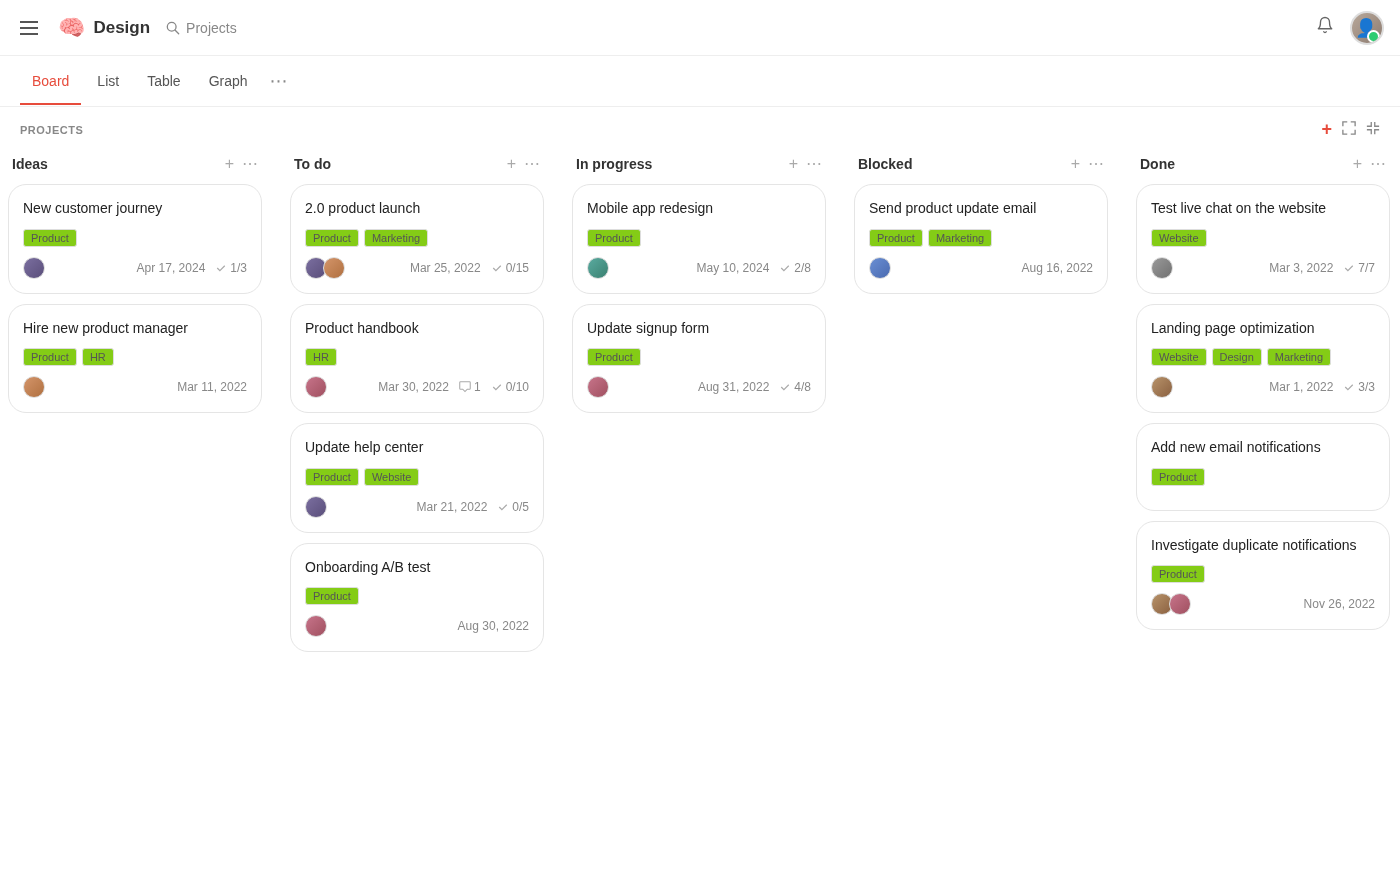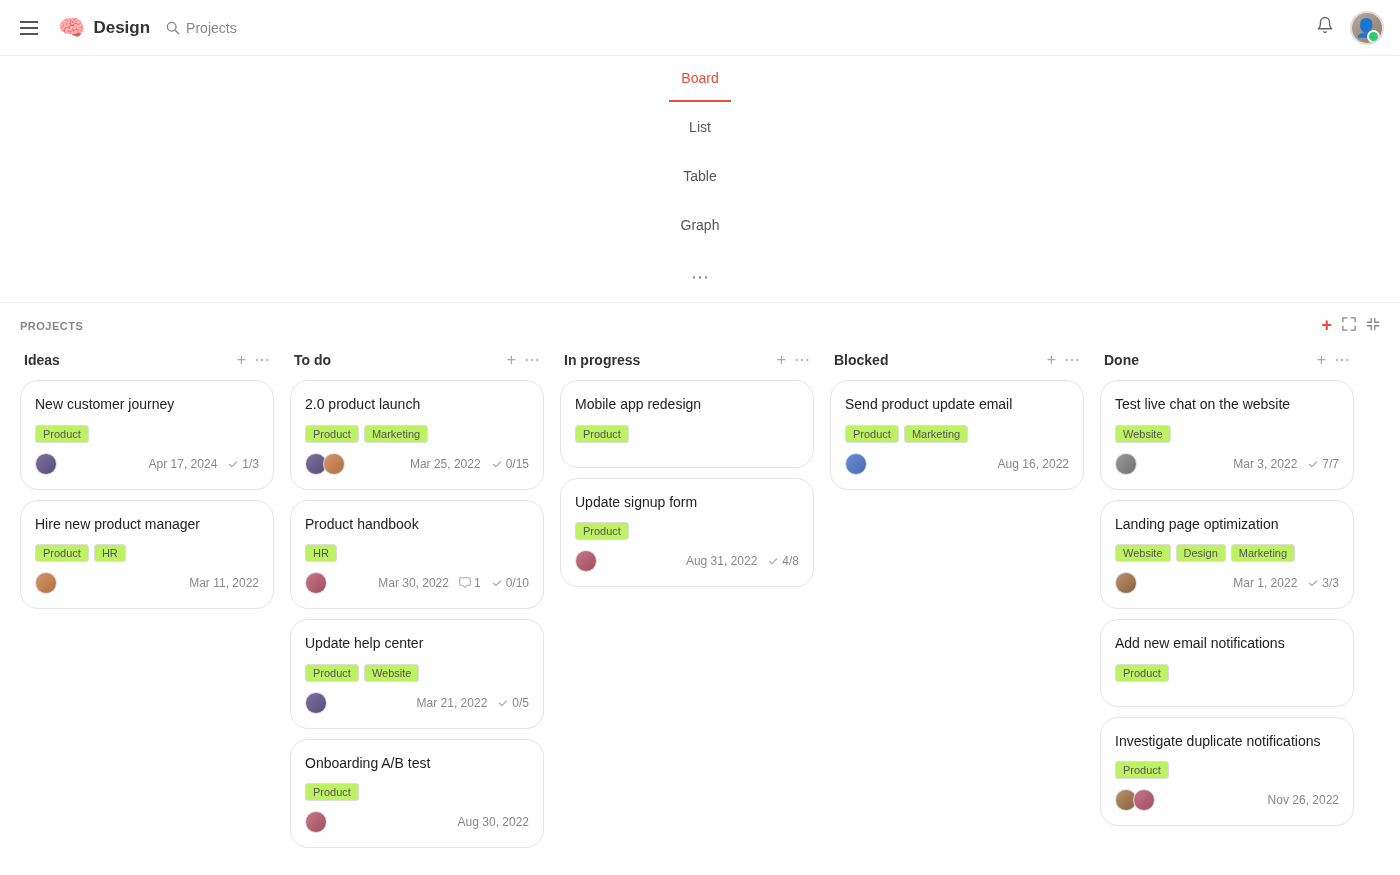--- a/index.html
+++ b/index.html
@@ -39,21 +39,20 @@
     }
     .avatar-face { font-size: 18px; }
 
     
     .tabs {
       display: flex;
       align-items: center;
       padding: 0 20px;
       border-bottom: 1px solid #eee;
       gap: 4px;
-      flex-direction: column;
     }
     .tab {
       padding: 14px 12px;
       cursor: pointer;
       font-size: 14px;
       color: #555;
       border-bottom: 2px solid transparent;
       margin-bottom: -1px;
     }
     .tab.active { color: #e74c3c; border-bottom-color: #e74c3c; font-weight: 500; }
@@ -65,22 +64,22 @@
       padding: 12px 20px 8px;
     }
     .board-title { font-size: 11px; font-weight: 600; color: #888; letter-spacing: 0.5px; text-transform: uppercase; }
     .board-actions { display: flex; gap: 10px; align-items: center; }
     .board-action-btn { background: none; border: none; cursor: pointer; color: #888; font-size: 16px; }
     .board-action-btn.add { color: #e74c3c; font-size: 18px; font-weight: bold; }
 
     
     .board-columns {
       display: flex;
-      gap: 0;
-      padding: 0 12px;
+      gap: 12px;
+      padding: 0 0;
       overflow-x: auto;
       height: calc(875px - 160px);
     }
     .column {
       flex: 0 0 270px;
       padding: 0 8px;
       min-width: 0;
     }
     .column-header {
       display: flex; align-items: center; justify-content: space-between;
@@ -97,21 +96,21 @@
       border-radius: 18px;
       padding: 14px;
       margin-bottom: 10px;
       cursor: pointer;
       transition: box-shadow 0.15s;
     }
     .card-title { font-size: 14px; font-weight: 500; color: #222; margin-bottom: 10px; line-height: 1.4; }
     .card-tags { display: flex; flex-wrap: wrap; gap: 5px; margin-bottom: 10px; }
     .tag {
       font-size: 11px; padding: 2px 7px; border-radius: 3px;
-      border: 1px solid #ddd; color: #555; background: #bef264;
+      border: 1px solid #ddd; color: #555; background: #84cc16;
     }
     .card-footer { display: flex; align-items: center; justify-content: space-between; }
     .card-avatars { display: flex; align-items: center; }
     .mini-avatar {
       width: 22px; height: 22px; border-radius: 50%;
       border: 1px solid #ddd; font-size: 11px;
       display: flex; align-items: center; justify-content: center;
       overflow: hidden;
       margin-right: -4px;
     }
@@ -319,20 +318,31 @@
     <div class="column-actions">
       <button class="col-btn">+</button>
       <button class="col-btn">⋯</button>
     </div>
   </div>
       <div class="card">
         <div class="card-title">Mobile app redesign</div>
         <div class="card-tags">
           <span class="tag">Product</span>
         </div>
+        <div class="card-footer">
+          <div class="card-avatars">
+            <div class="mini-avatar av-teal"></div>
+          </div>
+          <div class="card-meta">
+            <span class="card-date">May 10, 2024</span>
+            <span class="card-checks"><svg width="12" height="12" viewBox="0 0 16 16" fill="none" stroke="#aaa" stroke-width="1.6">
+                <polyline points="3 8 6.5 11.5 13 5"></polyline>
+              </svg> 2/8</span>
+          </div>
+        </div>
       </div>
       <div class="card">
         <div class="card-title">Update signup form</div>
         <div class="card-tags">
           <span class="tag">Product</span>
         </div>
         <div class="card-footer">
           <div class="card-avatars">
             <div class="mini-avatar av-pink"></div>
           </div>

